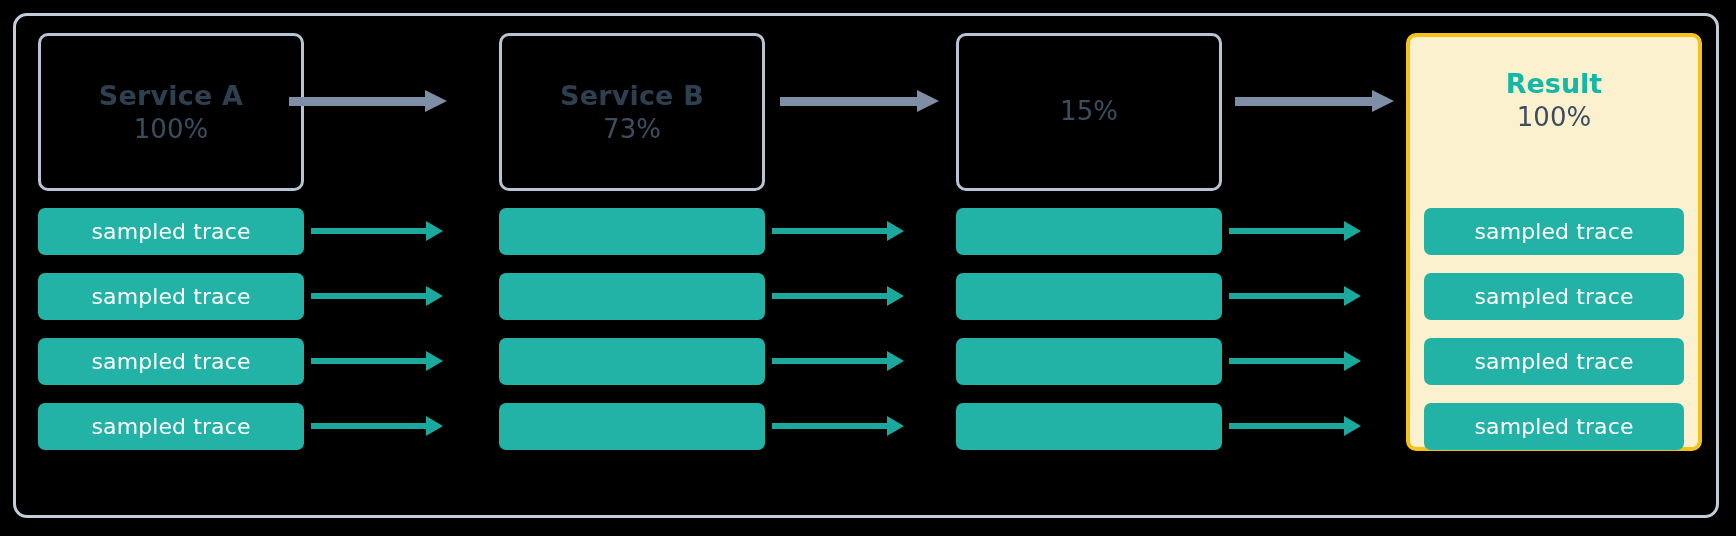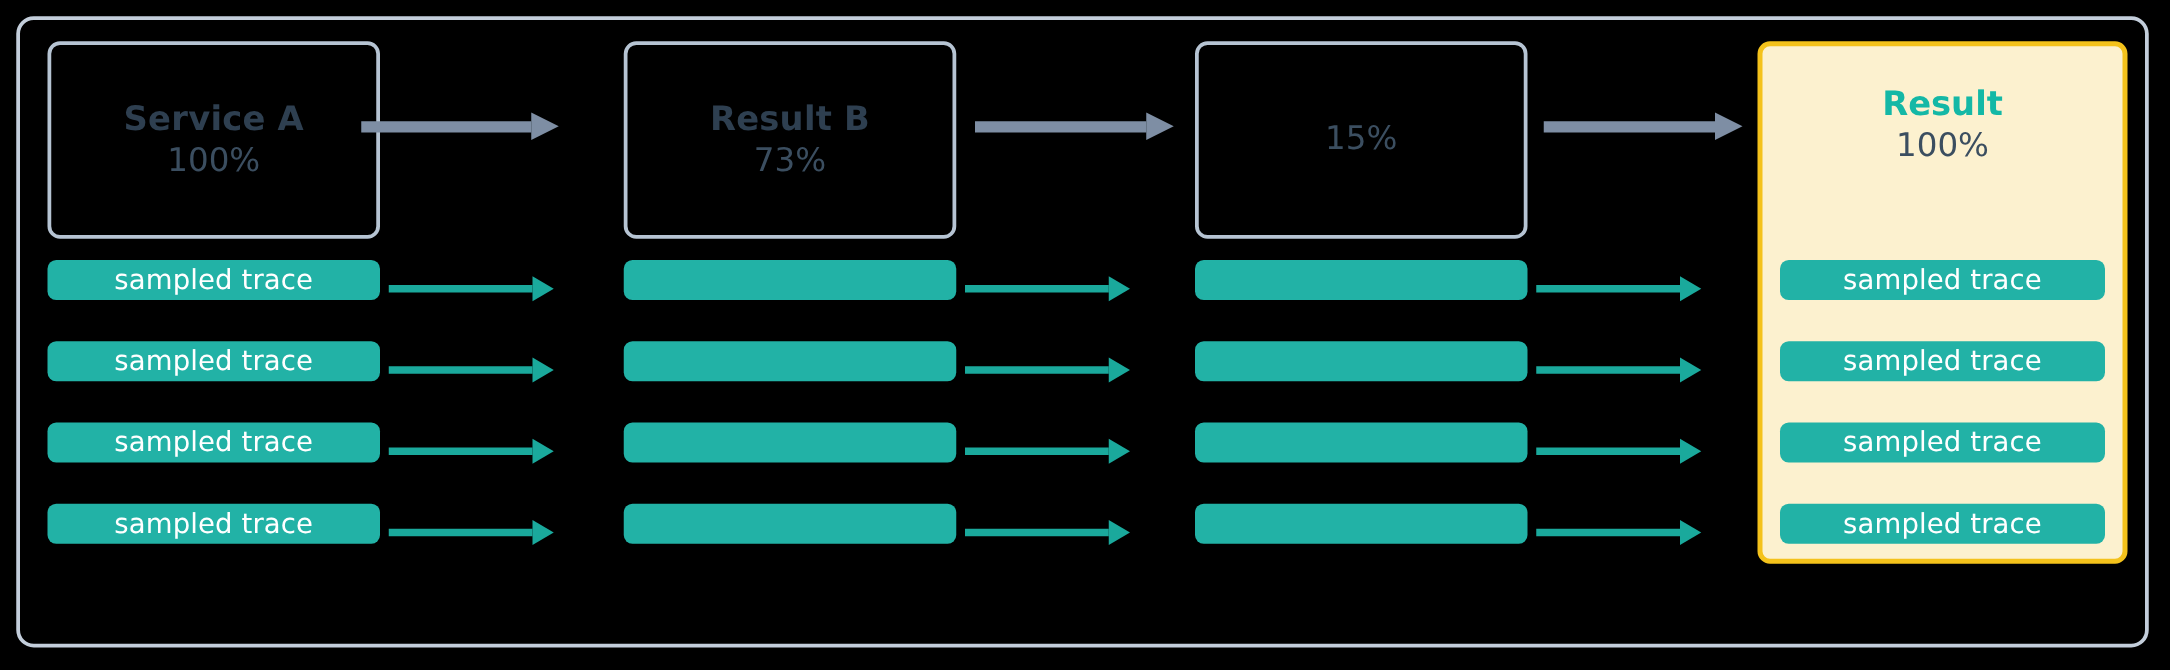--- a/index.html
+++ b/index.html
@@ -136,21 +136,21 @@
   .arrow-gray.g2 { left: 780px; width: 159px; }
   .arrow-gray.g2 .shaft { width: 137px; }
   .arrow-gray.g2 .head  { left: 137px; }
   .arrow-gray.g3 { left: 1235px; width: 159px; }
   .arrow-gray.g3 .shaft { width: 137px; }
   .arrow-gray.g3 .head  { left: 137px; }
 
   
   .trace-bar {
     position: absolute;
-    height: 32px;
+    height: 47px;
     background: #22b2a6;
     border-radius: 7px;
     display: flex;
     align-items: center;
     justify-content: center;
   }
   .trace-bar .label {
     font-size: 22px;
     color: #ffffff;
     font-weight: normal;
@@ -210,21 +210,21 @@
   <div class="outer-frame"></div>
 
   <div class="result-panel"></div>
 
   <div class="service-box col1">
     <div class="service-title">Service A</div>
     <div class="service-rate">100%</div>
   </div>
 
   <div class="service-box col2">
-    <div class="service-title">Result B</div>
+    <div class="service-title">Service B</div>
     <div class="service-rate">73%</div>
   </div>
 
   <div class="service-box col3">
     <div class="service-rate">15%</div>
   </div>
 
   <div class="result-head">
     <div class="result-title">Result</div>
     <div class="result-rate">100%</div>

